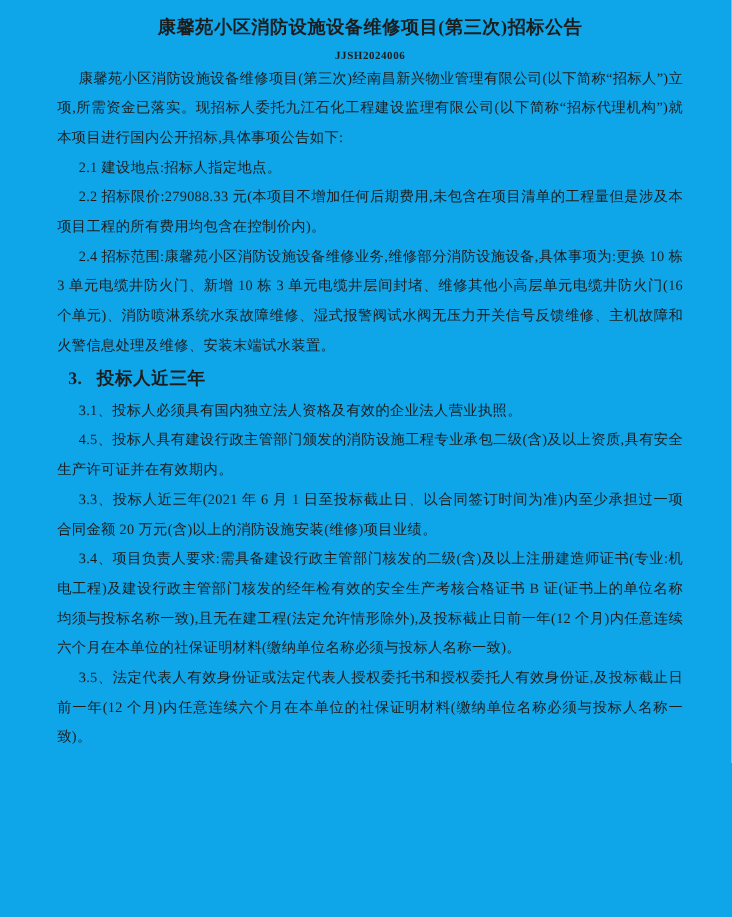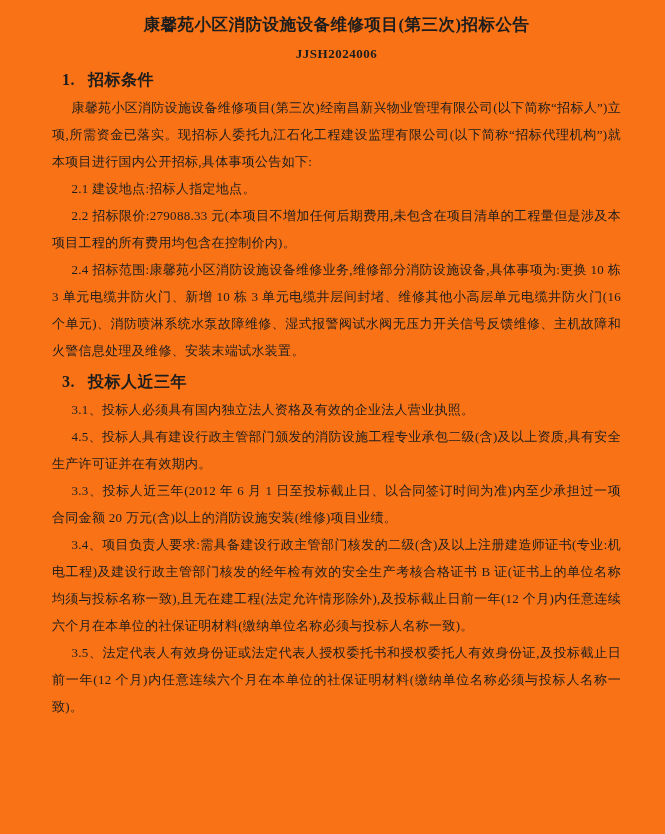--- a/index.html
+++ b/index.html
@@ -13,31 +13,31 @@
     overflow: hidden;
     font-family: "Liberation Serif", "DejaVu Serif", serif;
     color: #1d1d1d;
     -webkit-font-smoothing: antialiased;
   }
   .page {
     box-sizing: border-box;
     width: 665px;
     height: 834px;
     padding: 13px 44px 0 52px;
-    background: #f97316;
+    background: #0ea5e9;
   }
   .doc-title {
     font-size: 16.5px;
     font-weight: bold;
     text-align: center;
     line-height: 1.45;
     letter-spacing: 0.5px;
   }
   .doc-number {
-    font-size: 13px;
+    font-size: 10px;
     font-weight: bold;
     text-align: center;
     margin-top: 9px;
     letter-spacing: 0.5px;
   }
   .section { margin: 0; }
   .sec-heading {
     font-size: 16px;
     font-weight: bold;
     padding-left: 10px;
@@ -62,36 +62,33 @@
 </head>
 <body>
 
 <div class="page">
 
   <div class="doc-title">康馨苑小区消防设施设备维修项目(第三次)招标公告</div>
 
   <div class="doc-number">JJSH2024006</div>
 
   <div class="section">
-    <div class="sec-heading">
-      <span class="sec-num">1.</span><span class="sec-title">招标条件</span>
-    </div>
     <p class="para">康馨苑小区消防设施设备维修项目(第三次)经南昌新兴物业管理有限公司(以下简称“招标人”)立项,所需资金已落实。现招标人委托九江石化工程建设监理有限公司(以下简称“招标代理机构”)就本项目进行国内公开招标,具体事项公告如下:</p>
   </div>
 
   <div class="section">
     <p class="para">2.1 建设地点:招标人指定地点。</p>
     <p class="para">2.2 招标限价:279088.33 元(本项目不增加任何后期费用,未包含在项目清单的工程量但是涉及本项目工程的所有费用均包含在控制价内)。</p>
     <p class="para">2.4 招标范围:康馨苑小区消防设施设备维修业务,维修部分消防设施设备,具体事项为:更换 10 栋 3 单元电缆井防火门、新增 10 栋 3 单元电缆井层间封堵、维修其他小高层单元电缆井防火门(16 个单元)、消防喷淋系统水泵故障维修、湿式报警阀试水阀无压力开关信号反馈维修、主机故障和火警信息处理及维修、安装末端试水装置。</p>
   </div>
 
   <div class="section">
     <div class="sec-heading">
       <span class="sec-num">3.</span><span class="sec-title">投标人近三年</span>
     </div>
     <p class="para">3.1、投标人必须具有国内独立法人资格及有效的企业法人营业执照。</p>
     <p class="para">4.5、投标人具有建设行政主管部门颁发的消防设施工程专业承包二级(含)及以上资质,具有安全生产许可证并在有效期内。</p>
-    <p class="para">3.3、投标人近三年(2012 年 6 月 1 日至投标截止日、以合同签订时间为准)内至少承担过一项合同金额 20 万元(含)以上的消防设施安装(维修)项目业绩。</p>
+    <p class="para">3.3、投标人近三年(2021 年 6 月 1 日至投标截止日、以合同签订时间为准)内至少承担过一项合同金额 20 万元(含)以上的消防设施安装(维修)项目业绩。</p>
     <p class="para">3.4、项目负责人要求:需具备建设行政主管部门核发的二级(含)及以上注册建造师证书(专业:机电工程)及建设行政主管部门核发的经年检有效的安全生产考核合格证书 B 证(证书上的单位名称均须与投标名称一致),且无在建工程(法定允许情形除外),及投标截止日前一年(12 个月)内任意连续六个月在本单位的社保证明材料(缴纳单位名称必须与投标人名称一致)。</p>
     <p class="para">3.5、法定代表人有效身份证或法定代表人授权委托书和授权委托人有效身份证,及投标截止日前一年(12 个月)内任意连续六个月在本单位的社保证明材料(缴纳单位名称必须与投标人名称一致)。</p>
   </div>
 
 </div>
 
 </body></html>

